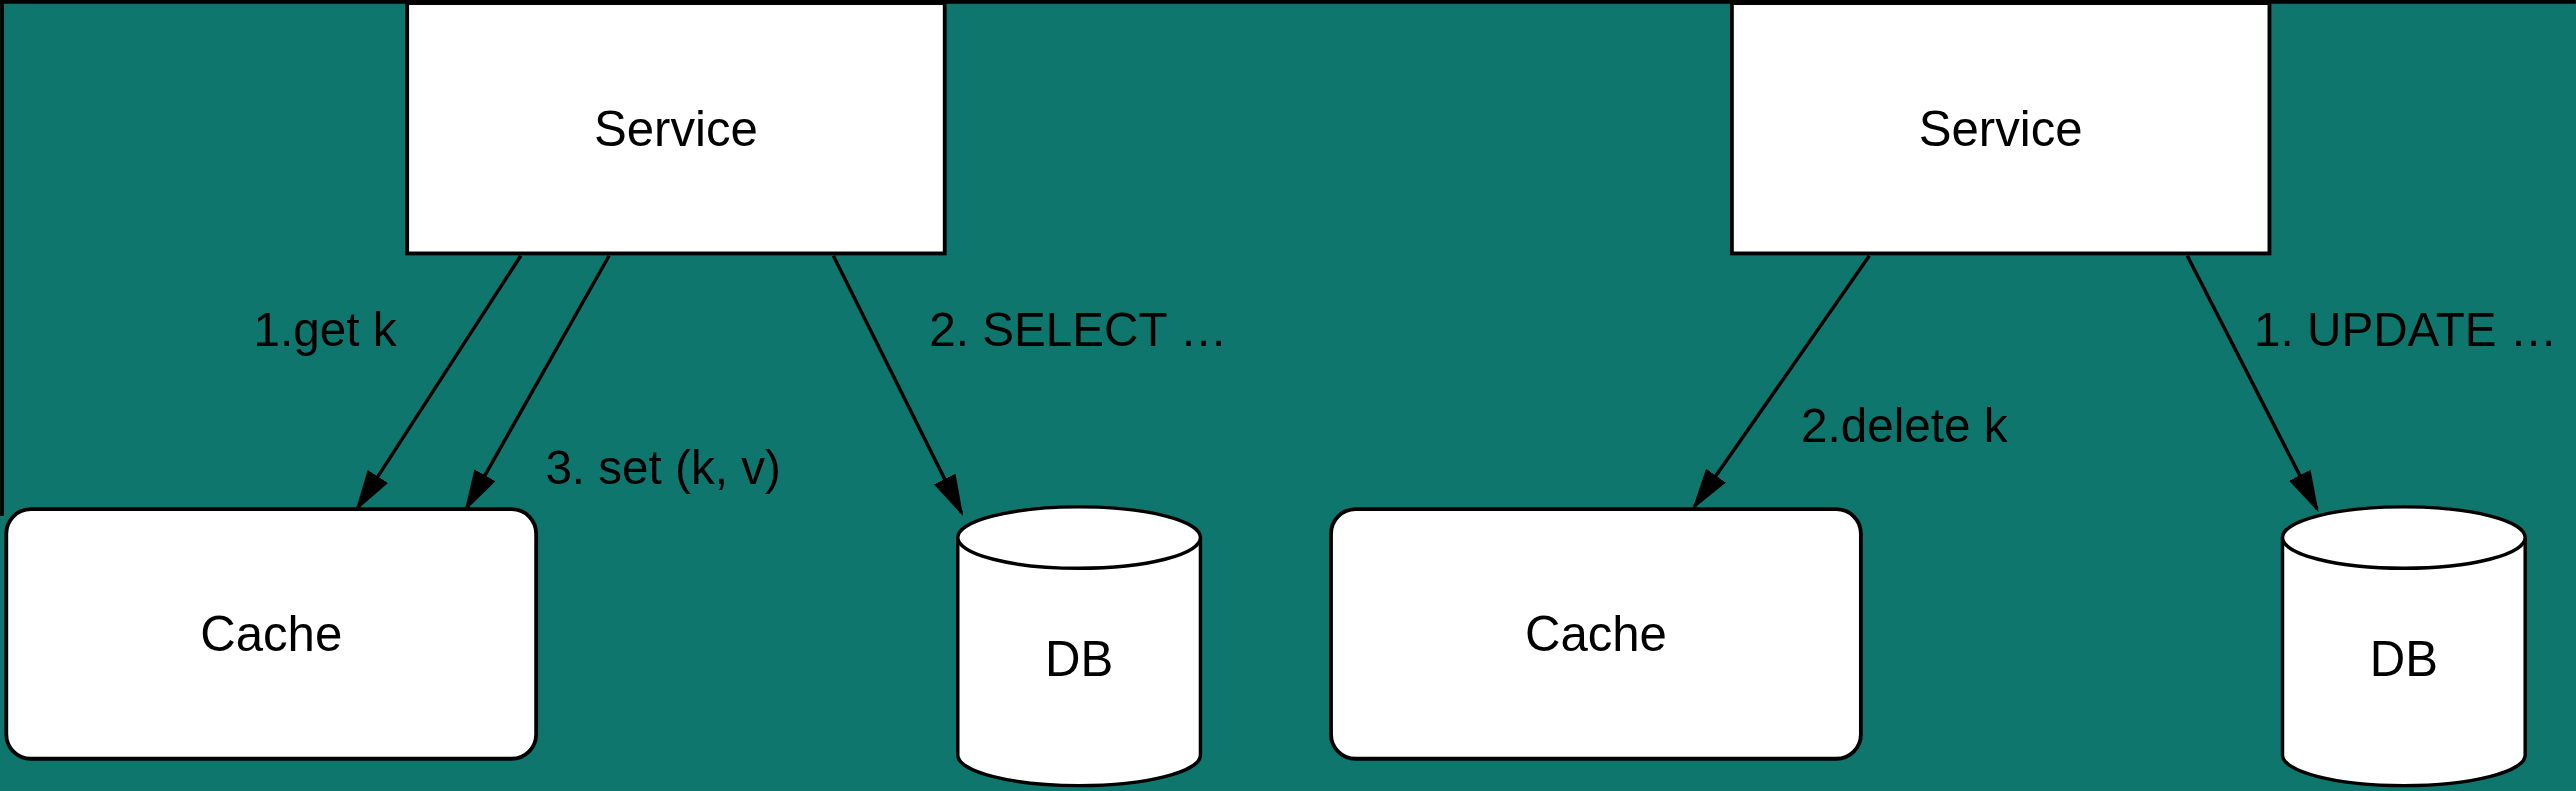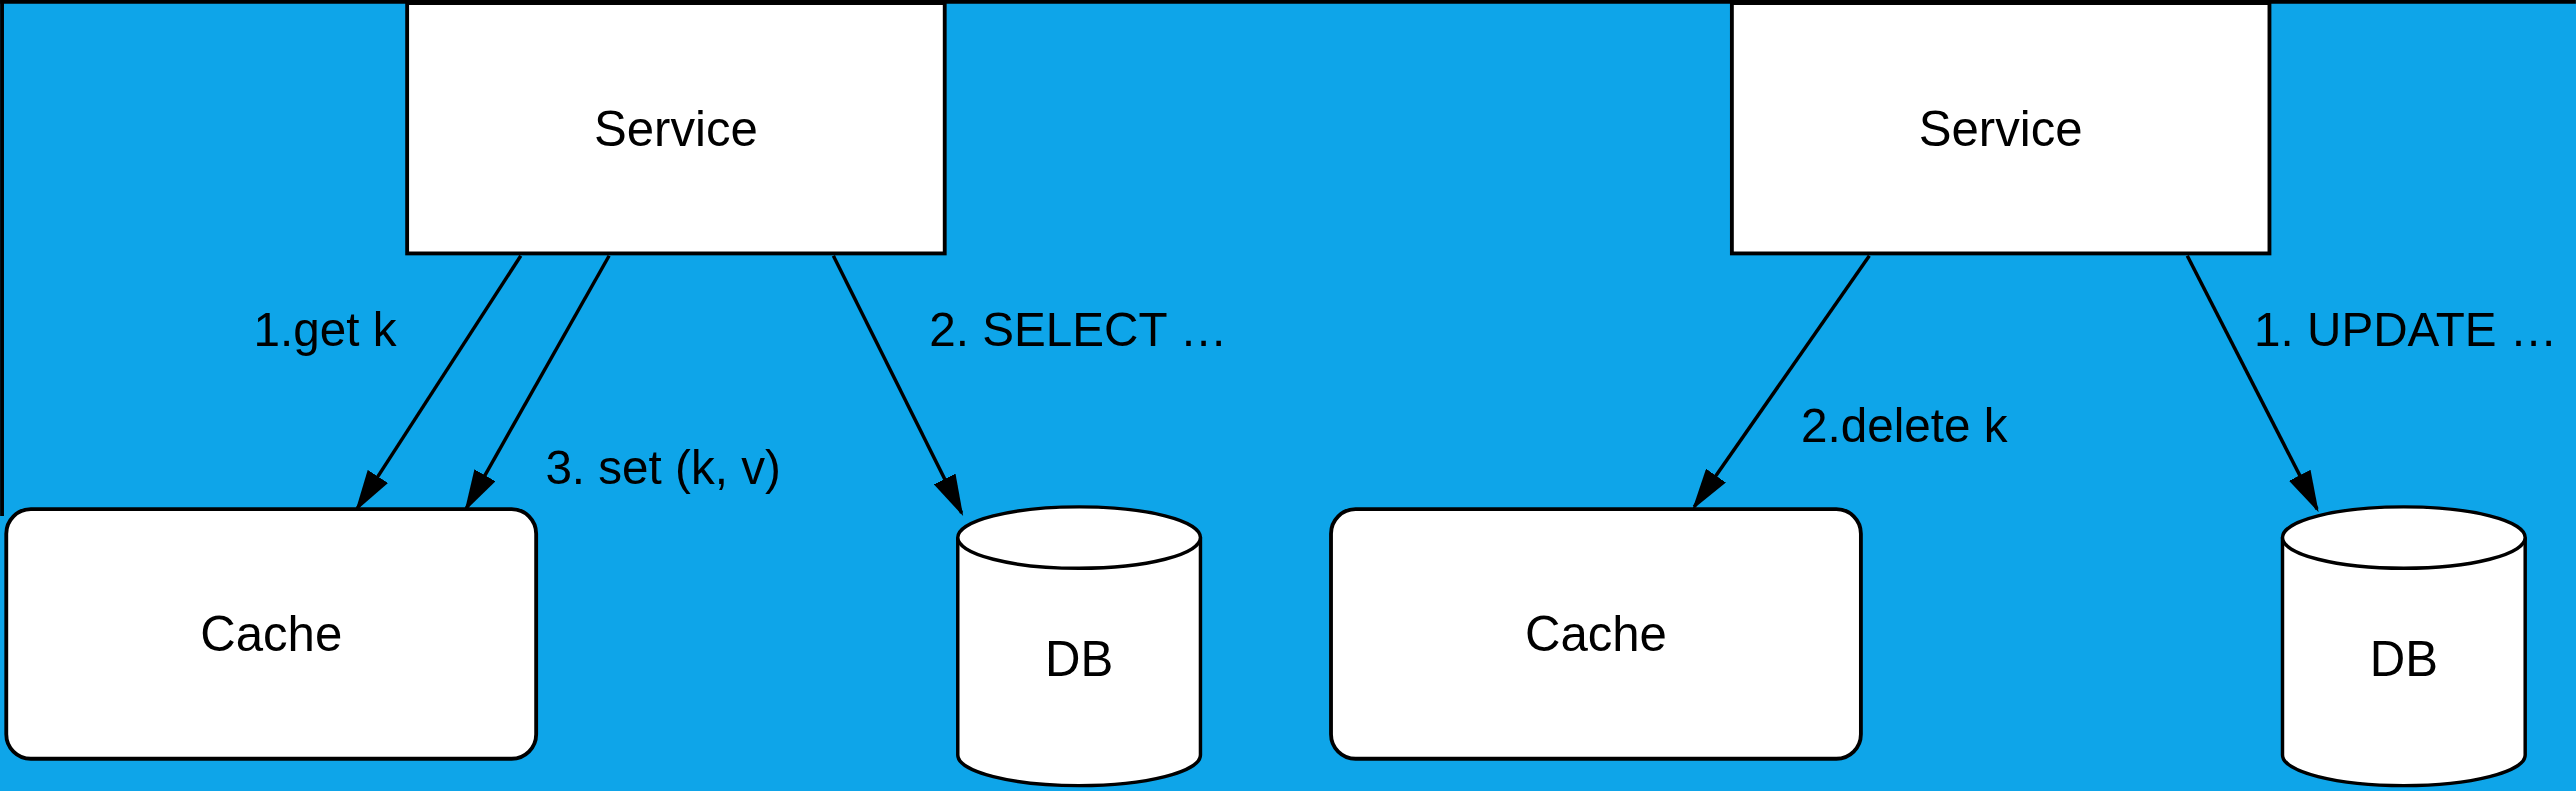--- a/index.html
+++ b/index.html
@@ -1,20 +1,20 @@
 <!DOCTYPE html>
 <html style="font-size:12.3px"><head>
 <meta charset="utf-8">
 <style>
   html, body { margin: 0; padding: 0; background: #ffffff; }
   .stage {
     position: relative;
     width: 2576px;
     height: 791px;
-    background: #0ea5e9;
+    background: #0f766e;
     overflow: hidden;
     font-family: "Liberation Sans", sans-serif;
   }
   svg { display: block; }
   .node-label {
     font-family: "Liberation Sans", sans-serif;
     font-size: 64px;
     fill: #000000;
   }
   .edge-label {

